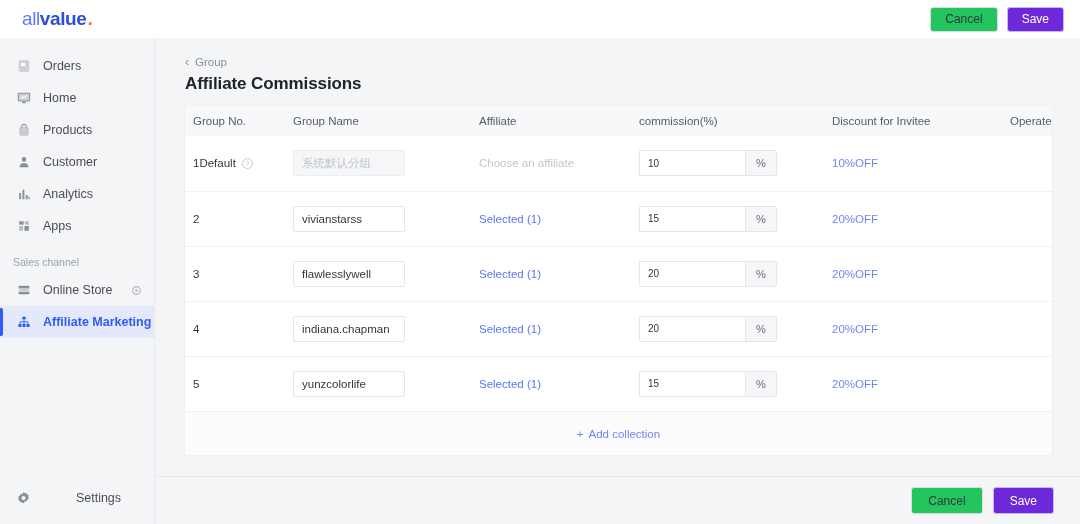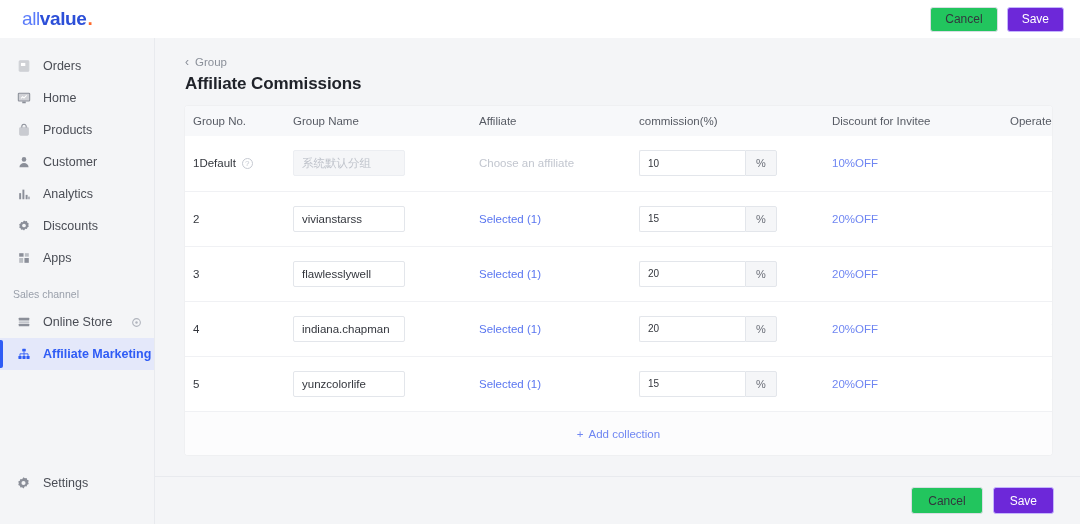--- a/index.html
+++ b/index.html
@@ -63,21 +63,21 @@
     width: 3px; background: #2f5cf5; border-radius: 0 2px 2px 0;
   }
   .nav-label { flex: 1; }
   .nav-trailing { margin-right: 12px; color: #b0b4bd; display: flex; align-items: center; }
 
   .section-label {
     font-size: 10.5px; color: #9aa0ab;
     padding: 14px 0 6px 13px;
   }
   .sidebar-spacer { flex: 1; }
-  .sidebar-bottom { padding-bottom: 25px; }
+  .sidebar-bottom { padding-bottom: 10px; text-align: center; }
 
   
   .main {
     flex: 1; min-width: 0;
     background: #f4f5f7;
     display: flex; flex-direction: column;
     position: relative;
   }
   .main-scroll { flex: 1; padding: 14px 28px 0 30px; min-height: 0; overflow: hidden; }
 
@@ -235,29 +235,20 @@
           <svg width="14" height="14" viewBox="0 0 16 16" fill="none">
             <rect x="2.5" y="7" width="2.2" height="7" fill="currentColor"></rect>
             <rect x="6.2" y="3" width="2.2" height="11" fill="currentColor"></rect>
             <rect x="9.9" y="9" width="2.2" height="5" fill="currentColor"></rect>
             <rect x="13" y="11" width="1.4" height="3" fill="currentColor"></rect>
           </svg>
         </span>
         <span class="nav-label">Analytics</span>
       </div>
 
-      <div class="nav-item">
-        <span class="ic">
-          <svg width="14" height="14" viewBox="0 0 16 16" fill="none">
-            <path d="M8 1.6l1.5 1.1 1.8-.3.6 1.8 1.6.9-.6 1.8.6 1.8-1.6.9-.6 1.8-1.8-.3L8 13.2l-1.5-1.1-1.8.3-.6-1.8-1.6-.9.6-1.8-.6-1.8 1.6-.9.6-1.8 1.8.3z" fill="currentColor"></path>
-            <circle cx="8" cy="7.4" r="2.1" fill="#f4f5f7"></circle>
-          </svg>
-        </span>
-        <span class="nav-label">Discounts</span>
-      </div>
 
       <div class="nav-item">
         <span class="ic">
           <svg width="14" height="14" viewBox="0 0 16 16" fill="none">
             <rect x="2.5" y="2.5" width="5" height="4" fill="currentColor"></rect>
             <rect x="9" y="2.5" width="4.5" height="4" fill="currentColor" opacity=".55"></rect>
             <rect x="2.5" y="8" width="4.5" height="5.5" fill="currentColor" opacity=".55"></rect>
             <rect x="8.5" y="8" width="5" height="5.5" fill="currentColor"></rect>
           </svg>
         </span>

